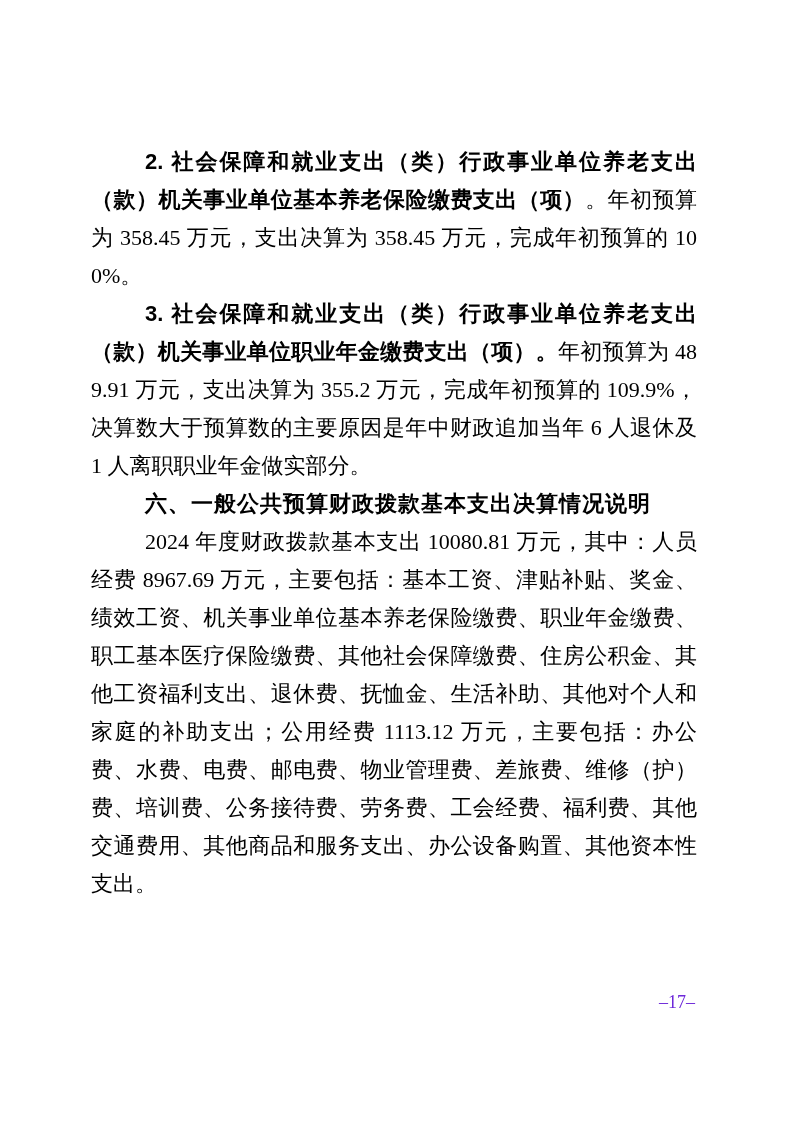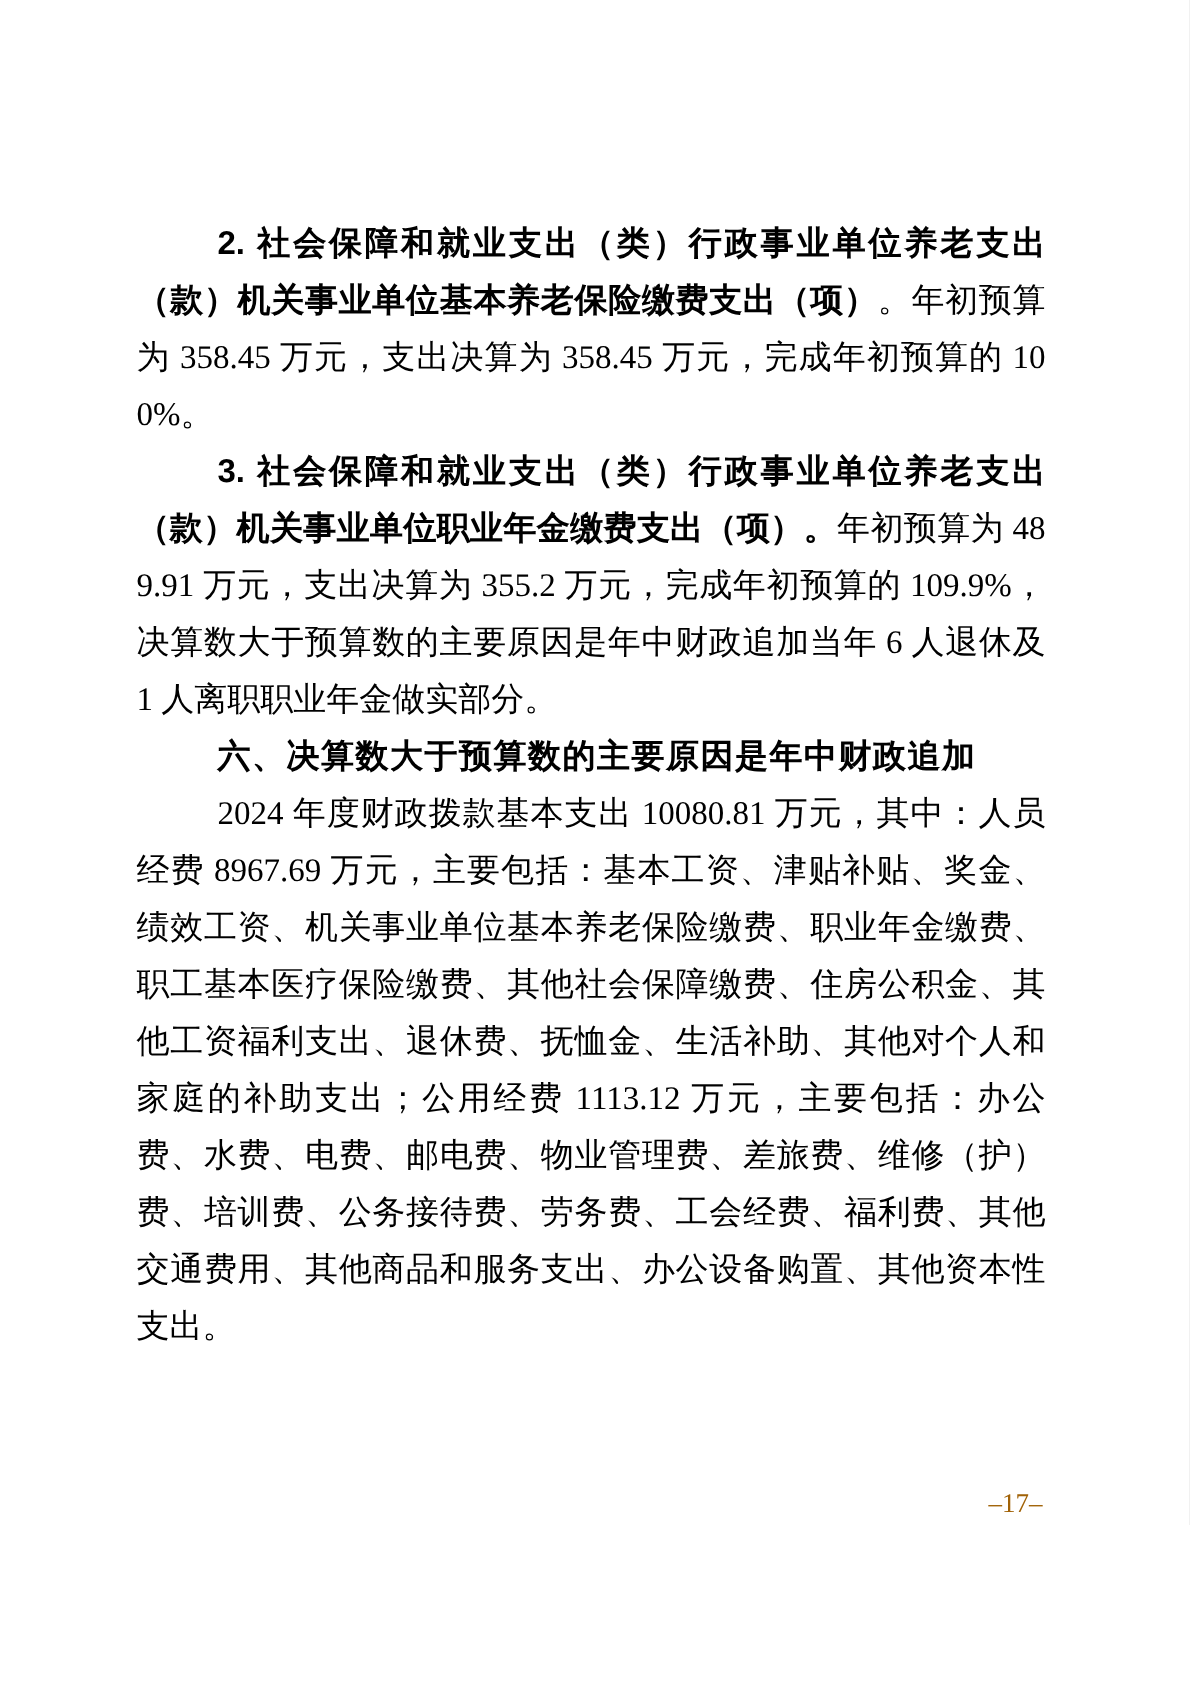--- a/index.html
+++ b/index.html
@@ -31,34 +31,34 @@
   }
   .heading .b{
     letter-spacing:1px;
   }
   .page-num{
     position:absolute;
     top:992px;right:98px;
     font-size:18px;
     line-height:20px;
     font-family:"Liberation Serif", serif;
-    color:#a16207;
+    color:#6d28d9;
   }
 </style>
 </head>
 <body>
 
 <div class="page">
   <div class="content">
 
     <p class="para"><span class="b">2. 社会保障和就业支出（类）行政事业单位养老支出（款）机关事业单位基本养老保险缴费支出（项）</span><span>。年初预算为 358.45 万元，支出决算为 358.45 万元，完成年初预算的 100%。</span></p>
 
     <p class="para"><span class="b">3. 社会保障和就业支出（类）行政事业单位养老支出（款）机关事业单位职业年金缴费支出（项）。</span><span>年初预算为 489.91 万元，支出决算为 355.2 万元，完成年初预算的 109.9%，决算数大于预算数的主要原因是年中财政追加当年 6 人退休及 1 人离职职业年金做实部分。</span></p>
 
 
-    <p class="para heading"><span class="b">六、决算数大于预算数的主要原因是年中财政追加</span><span></span></p>
+    <p class="para heading"><span class="b">六、一般公共预算财政拨款基本支出决算情况说明</span><span></span></p>
 
     <p class="para"><span class="b"></span><span>2024 年度财政拨款基本支出 10080.81 万元，其中：人员经费 8967.69 万元，主要包括：基本工资、津贴补贴、奖金、绩效工资、机关事业单位基本养老保险缴费、职业年金缴费、职工基本医疗保险缴费、其他社会保障缴费、住房公积金、其他工资福利支出、退休费、抚恤金、生活补助、其他对个人和家庭的补助支出；公用经费 1113.12 万元，主要包括：办公费、水费、电费、邮电费、物业管理费、差旅费、维修（护）费、培训费、公务接待费、劳务费、工会经费、福利费、其他交通费用、其他商品和服务支出、办公设备购置、其他资本性支出。</span></p>
 
   </div>
 
   <div class="page-num">–17–</div>
 </div>
 
 </body></html>

